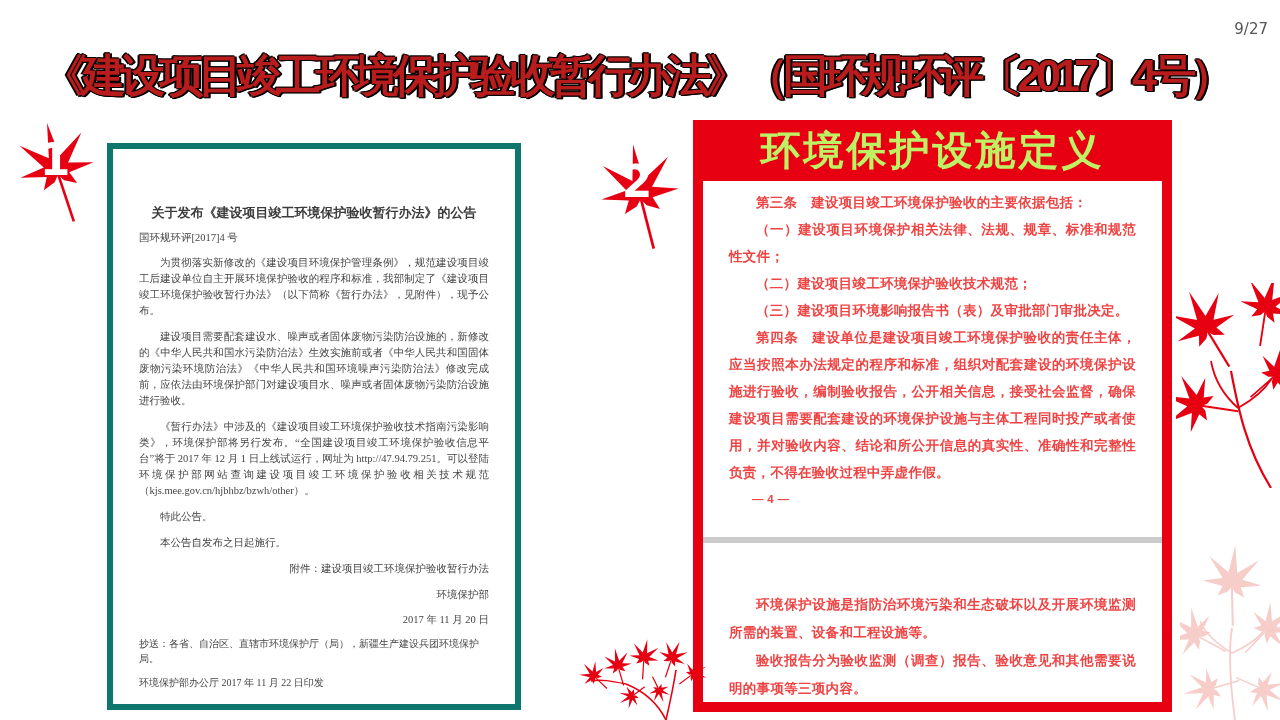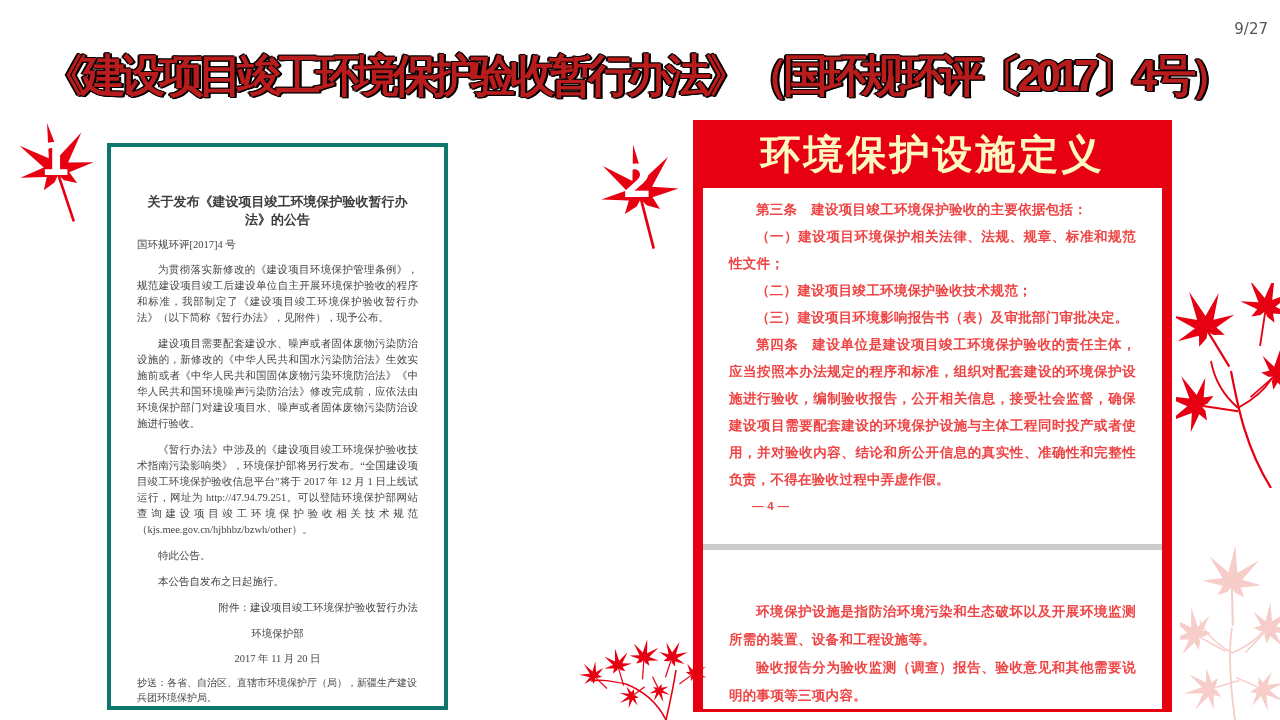--- a/index.html
+++ b/index.html
@@ -12,41 +12,41 @@
     position:absolute;top:20px;right:12px;font-size:15px;color:#555;
     font-family:"DejaVu Sans",sans-serif;
   }
   .slide-title{
     position:absolute;left:42px;top:46px;width:1200px;z-index:4;
     font-size:45px;font-weight:900;color:#b91c1c;letter-spacing:-6px;white-space:nowrap;
     text-shadow:2px 0 #000,-2px 0 #000,0 1px #000,0 -1px #000,1px 1px #000,-1px -1px #000,2px 1px #000;
   }
   
   .doc-left{
-    position:absolute;left:107px;top:143px;width:341px;height:567px;z-index:1;
-    background:#fff;border:4px solid #0f766e;box-sizing:border-box;padding:0 26px;
+    position:absolute;left:107px;top:143px;width:414px;height:567px;z-index:1;
+    background:#fff;border:6px solid #0f766e;box-sizing:border-box;padding:9px 26px;
     color:#454545;font-family:"Liberation Serif","DejaVu Serif",serif;overflow:hidden;
   }
   .ld-title{margin-top:46px;font-size:13px;line-height:18px;font-weight:bold;text-align:center;color:#3c3c3c;}
   .ld-sub{margin-top:9px;font-size:10.5px;text-align:left;}
   .doc-left p.body{margin:10px 0 0;font-size:10.5px;line-height:16px;text-indent:2em;text-align:justify;}
   .doc-left p.plain{margin:10px 0 0;font-size:10.5px;line-height:16px;text-indent:2em;}
   .doc-left p.attach{margin:10px 0 0;font-size:10.5px;line-height:16px;text-indent:3em;text-align:right;}
-  .doc-left p.sig{margin:11px 0 0;font-size:10.5px;text-align:center;}
+  .doc-left p.sig{margin:11px 0 0;font-size:10.5px;text-align:right;}
   .doc-left p.small{margin:9px 0 0;font-size:10px;line-height:15px;}
   .ld-attach-label{margin-top:24px;font-size:16px;font-weight:bold;color:#000000;}
   .ld-big-title{margin-top:28px;font-size:15.5px;font-weight:bold;text-align:center;letter-spacing:1px;color:#3c3c3c;}
   
   .doc-right{
     position:absolute;left:693px;top:120px;width:479px;height:592px;z-index:1;
     background:#e60012;box-sizing:border-box;padding:0 10px 10px;
   }
   .rd-banner{
-    height:68px;display:flex;align-items:center;justify-content:center;
-    color:#fef9c3;font-size:40px;font-weight:bold;letter-spacing:3px;
+    height:61px;display:flex;align-items:center;justify-content:center;
+    color:#bef264;font-size:40px;font-weight:bold;letter-spacing:3px;
   }
   .rd-inner{
     position:relative;background:#fff;height:521px;box-sizing:border-box;
     padding:8px 26px 0;color:#ef4444;font-weight:bold;font-size:13.5px;line-height:27px;
     overflow:hidden;
   }
   .rd-inner p{margin:0;text-indent:2em;text-align:justify;letter-spacing:0.3px;}
   .rd-marker{margin-top:2px;font-size:11.5px;letter-spacing:3px;font-weight:bold;text-indent:0;}
   .rd-divider{position:absolute;top:356px;left:0;width:100%;height:6px;background:#cbcbcb;}
   .rd-bottom{position:absolute;top:410px;left:26px;right:26px;}

